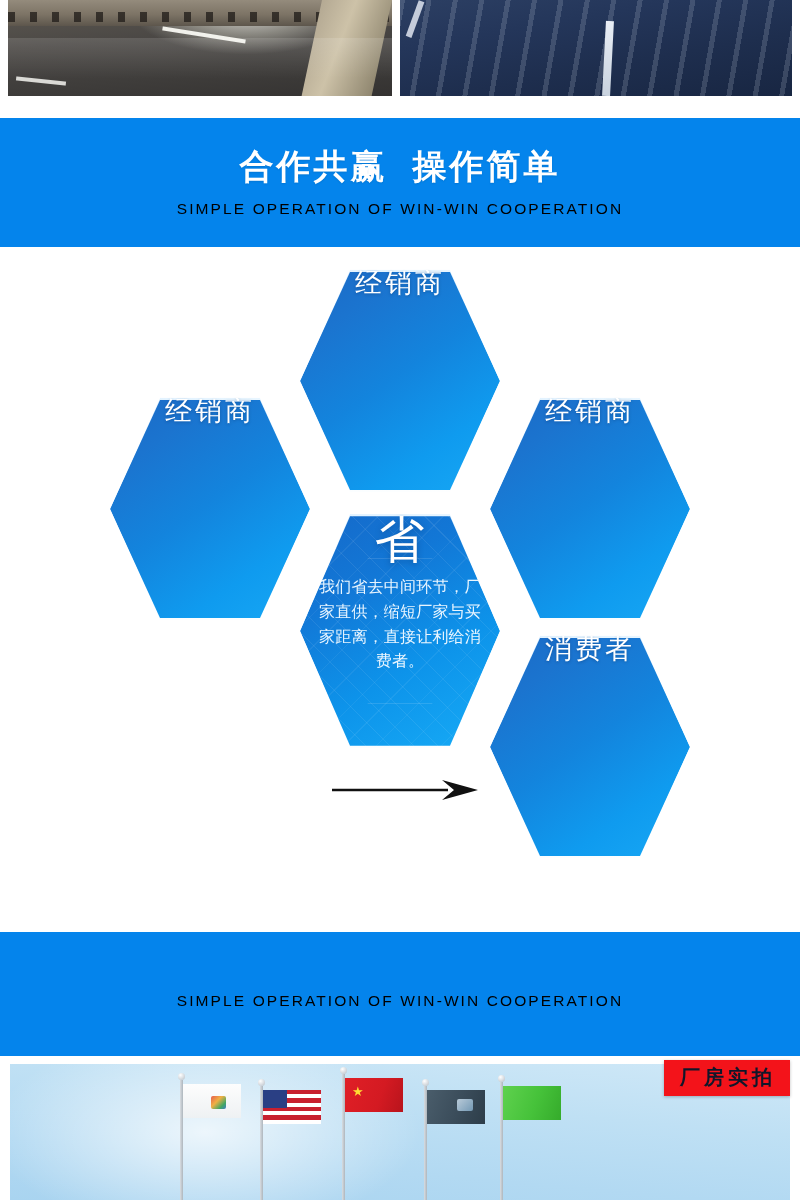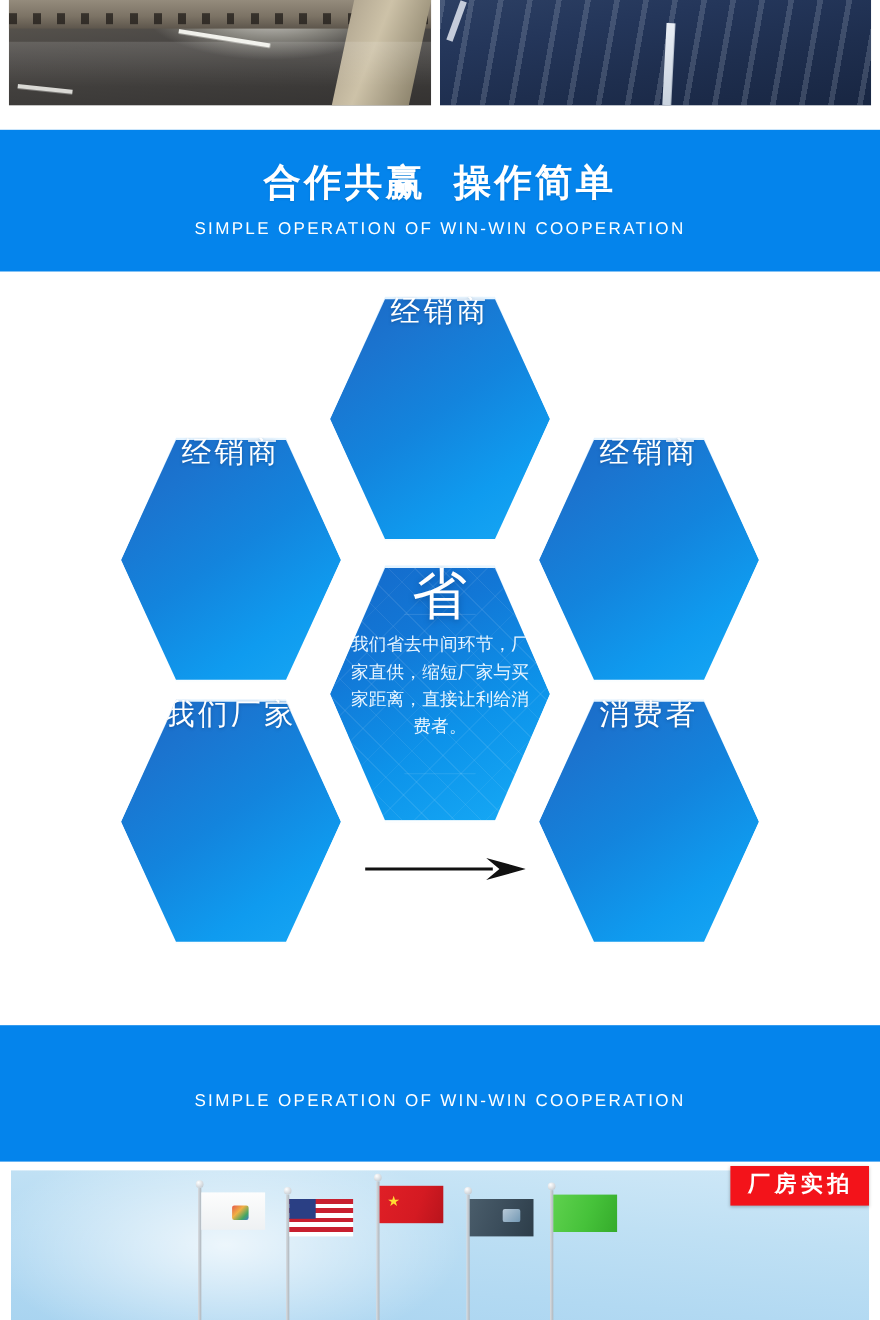--- a/index.html
+++ b/index.html
@@ -82,21 +82,21 @@
     align-items:center; justify-content:center;
   }
   .banner-1 { top:118px; height:129px; }
   .banner-2 { top:932px; height:124px; }
   .banner-cn {
     color:#ffffff; font-size:34px; font-weight:bold;
     letter-spacing:3px; line-height:1.15; white-space:pre;
     text-shadow:0 1px 2px rgba(0,0,0,.10);
   }
   .banner-en {
-    color:#ffffff; font-size:15.5px; letter-spacing:2.1px;
+    color:#000000; font-size:15.5px; letter-spacing:2.1px;
     margin-top:14px; font-weight:400; white-space:nowrap;
   }
 
   
   .hex-section {
     position:absolute; left:0; top:247px; width:800px; height:685px;
     background:#ffffff;
   }
   .hex-wrap { position:absolute; left:0; top:0; width:800px; height:685px; }
 
@@ -216,21 +216,21 @@
   }
   .flag-dark{ background:linear-gradient(110deg,#4a5d6b 0%,#3a4c5a 55%,#2d3d49 100%); }
   .flag-dark::before{
     content:""; position:absolute; left:52%; top:26%; width:16px; height:12px;
     background:linear-gradient(135deg,#cfe0ee,#7fa8c6); border-radius:2px; opacity:.85;
   }
   .flag-green{ background:linear-gradient(110deg,#5fd14e 0%,#46c23a 55%,#35ab2b 100%); }
 
   .badge {
     position:absolute; right:10px; top:1060px;
-    background:#f3131a; color:#ffffff;
+    background:#f3131a; color:#0f172a;
     font-size:20px; font-weight:bold; letter-spacing:4px;
     padding:5px 14px 6px 16px;
     z-index:9; line-height:1.25;
     box-shadow:0 1px 3px rgba(0,0,0,.25);
   }
 </style>
 </head>
 <body>
 
 <div class="page">
@@ -272,25 +272,20 @@
         <div class="hex-inner"></div>
         <span class="hex-label">经销商</span>
       </div>
 
       <div class="hex h-right">
         <div class="hex-glow" style="inset:0"></div>
         <div class="hex-inner"></div>
         <span class="hex-label">经销商</span>
       </div>
 
-      <div class="hex h-bleft">
-        <div class="hex-glow" style="inset:0"></div>
-        <div class="hex-inner"></div>
-        <span class="hex-label">我们厂家</span>
-      </div>
 
       <div class="hex h-bright">
         <div class="hex-glow" style="inset:0"></div>
         <div class="hex-inner"></div>
         <span class="hex-label">消费者</span>
       </div>
 
       <div class="hex h-center">
         <div class="hex-glow" style="inset:0"></div>
         <div class="hex-center-inner"></div>

